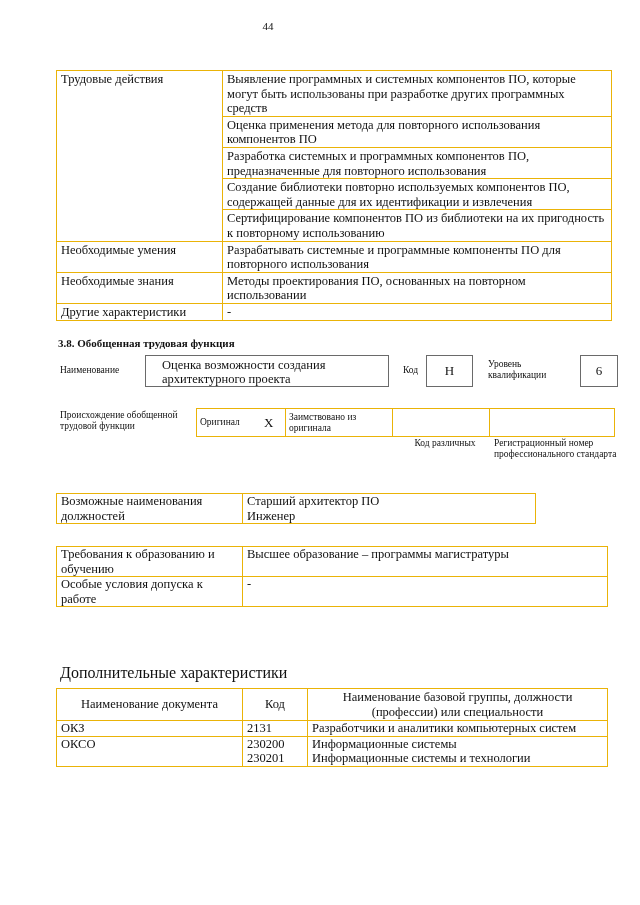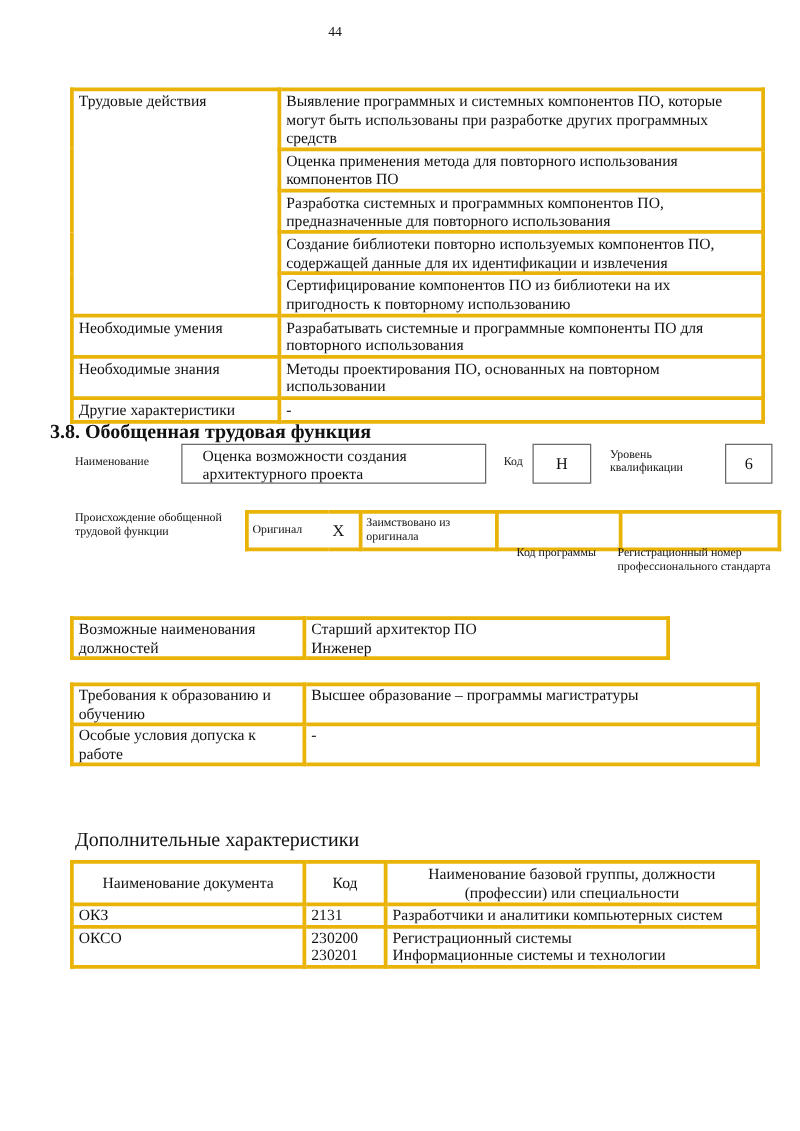--- a/index.html
+++ b/index.html
@@ -5,28 +5,28 @@
   html, body { margin: 0; padding: 0; background: #ffffff; }
   body {
     width: 640px; height: 905px; position: relative; overflow: hidden;
     font-family: "Liberation Serif", "DejaVu Serif", serif;
     color: #111111;
   }
   .abs { position: absolute; }
   .page-num { left: 0; width: 536px; top: 20px; text-align: center; font-size: 11px; }
 
   table { border-collapse: collapse; position: absolute; table-layout: fixed; }
-  td, th { border: 3px solid #eab308; vertical-align: top; padding: 0 4px; font-weight: normal; }
+  td, th { border: 1px solid #eab308; vertical-align: top; padding: 0 4px; font-weight: normal; }
 
   
   #t1 { left: 56px; top: 70px; width: 556px; font-size: 12.5px; line-height: 14.6px; }
   #t1 col.c1 { width: 166px; }
   #t1 td { padding: 1px 4px 0 4px; }
 
-  .section-title { left: 40px; top: 337px; font-size: 16px; font-weight: bold; }
+  .section-title { left: 58px; top: 337px; font-size: 11px; font-weight: bold; }
 
   .small-label { font-size: 9.5px; line-height: 11px; }
   .box { border: 1px solid #6a6a6a; position: absolute; box-sizing: border-box; }
 
   .name-label { left: 60px; top: 365px; }
   .name-box { left: 145px; top: 355px; width: 244px; height: 32px; font-size: 12.5px; line-height: 14px; padding: 2px 16px; }
   .code-label { left: 403px; top: 365px; }
   .code-box { left: 426px; top: 355px; width: 47px; height: 32px; font-size: 13px; text-align: center; line-height: 30px; }
   .level-label { left: 488px; top: 359px; }
   .level-box { left: 580px; top: 355px; width: 38px; height: 32px; font-size: 13px; text-align: center; line-height: 30px; }
@@ -120,21 +120,21 @@
     <td style="width:18px; border-left:none;" class="x-mark">X</td>
     <td style="width:100px;">
       <div>Заимствовано из</div>
       <div>оригинала</div>
     </td>
     <td style="width:90px;"></td>
     <td style="width:118px;"></td>
   </tr>
 </tbody>
   </table>
-<div class="abs small-label code-orig-caption">Код программы</div>
+<div class="abs small-label code-orig-caption">Код различных</div>
 <div class="abs small-label reg-caption">Регистрационный номер профессионального стандарта</div>
 
 <table id="t-posts">
   <colgroup>
       <col class="c1">
       <col>
     </colgroup>
   <tbody>
       <tr>
     <td>Возможные наименования должностей</td>
@@ -182,18 +182,18 @@
     <td>2131</td>
     <td>Разработчики и аналитики компьютерных систем</td>
   </tr>
   <tr>
     <td>ОКСО</td>
     <td>
       <div>230200</div>
       <div>230201</div>
     </td>
     <td>
-      <div>Регистрационный системы</div>
+      <div>Информационные системы</div>
       <div>Информационные системы и технологии</div>
     </td>
   </tr>
 </tbody>
   </table>
 
 </body></html>

